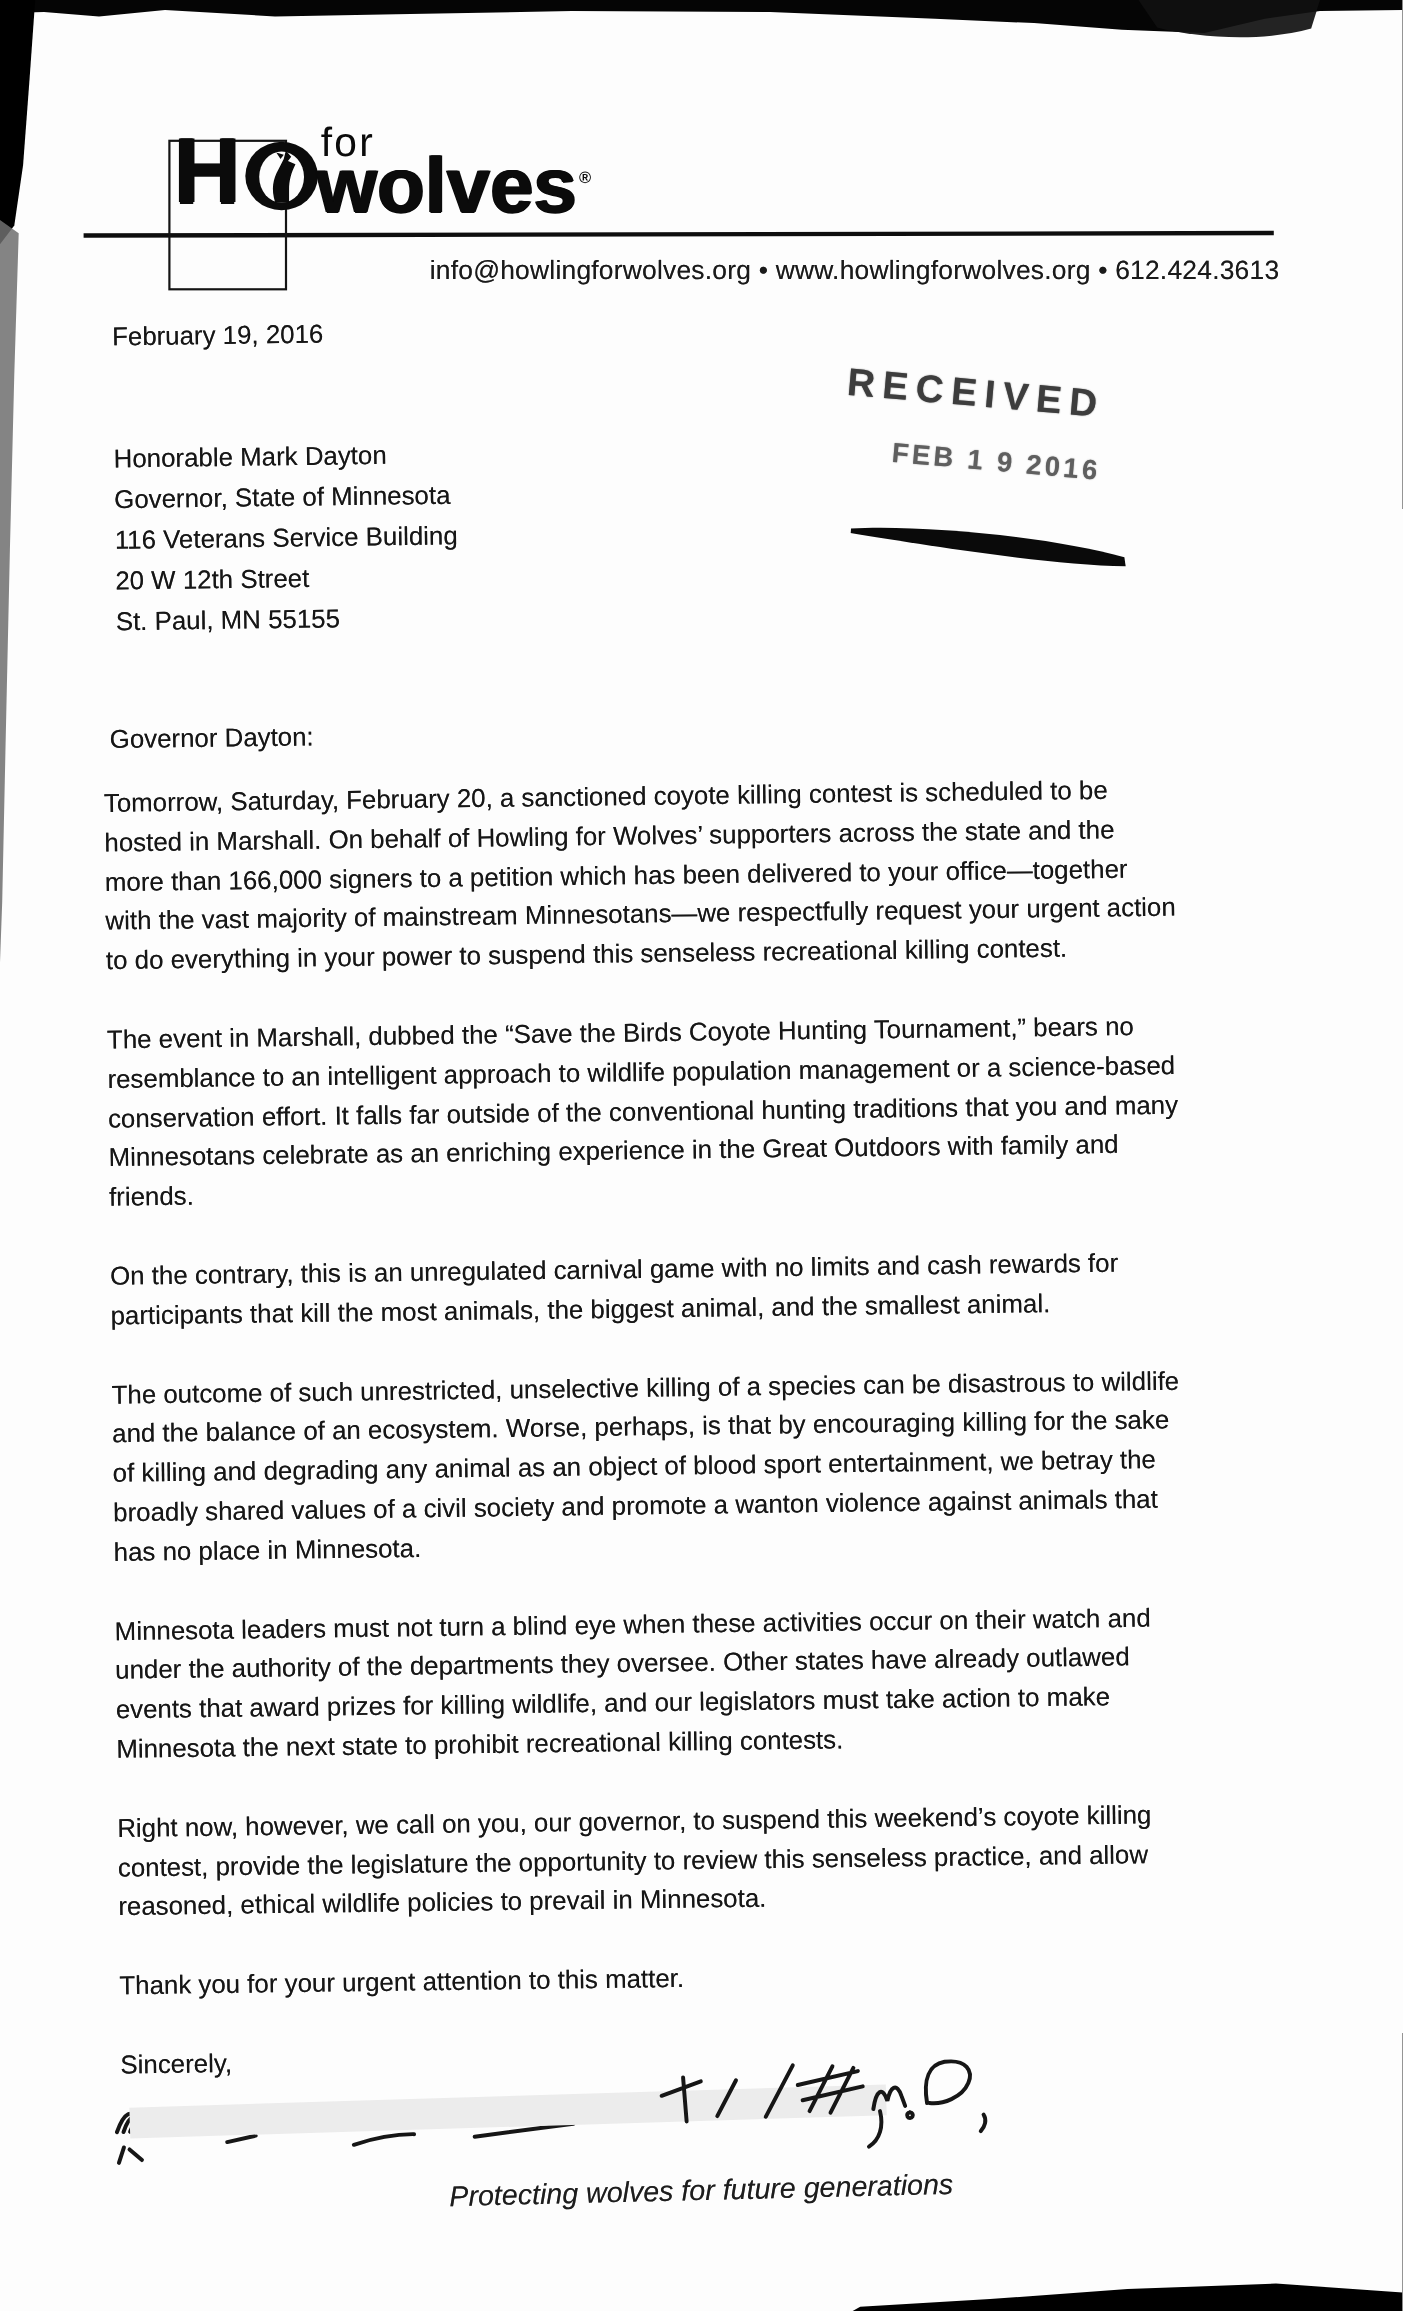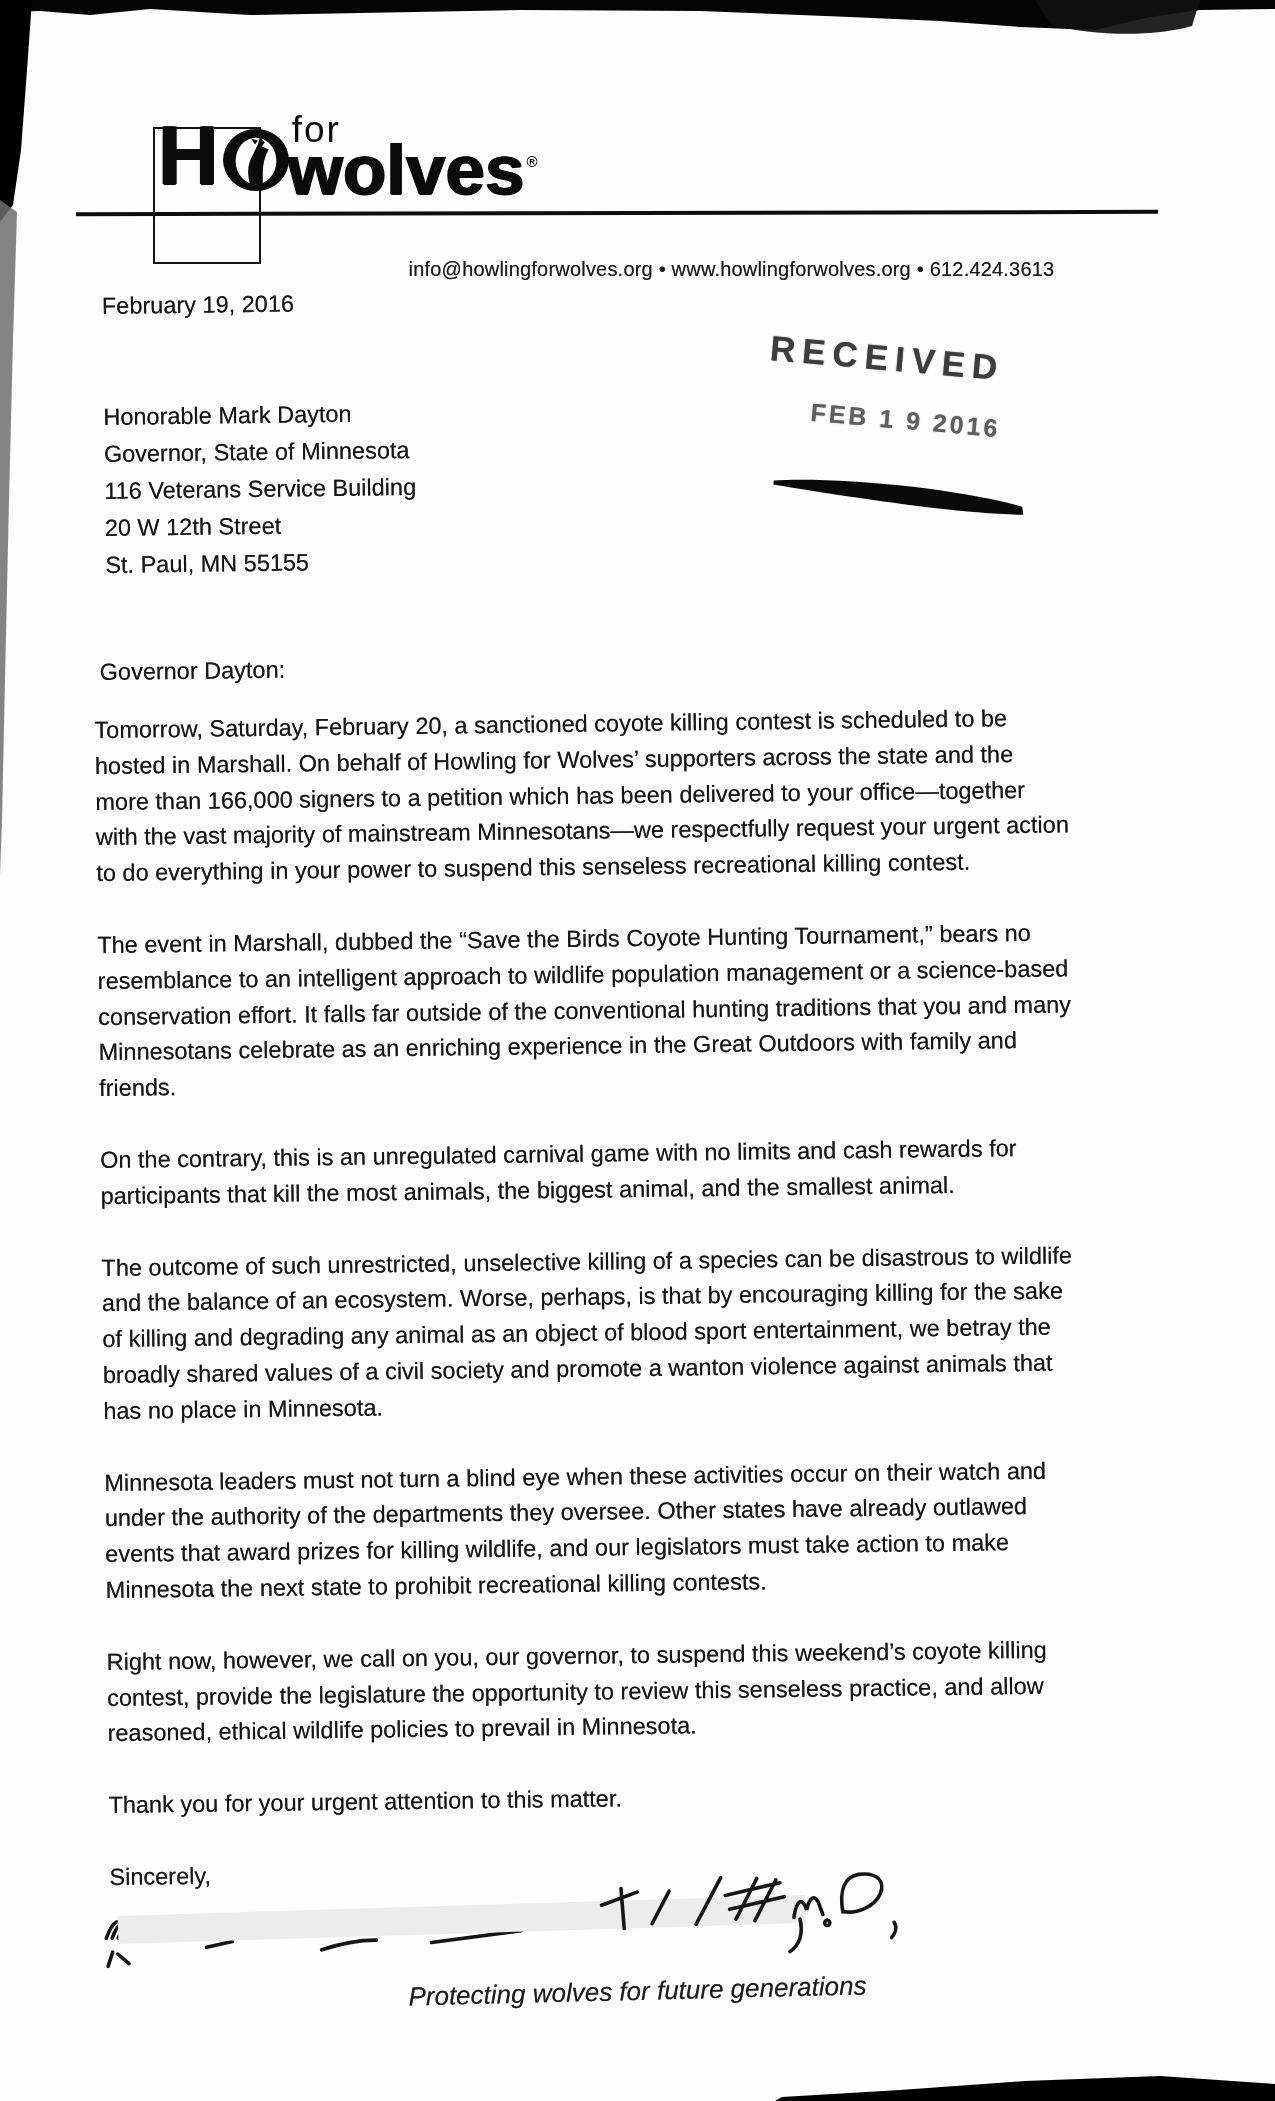--- a/index.html
+++ b/index.html
@@ -28,24 +28,23 @@
   .lg-wolves{
     font-size:71px; font-weight:700; line-height:.70; letter-spacing:0;
     text-shadow:1px 0 0 #0b0b0b,-1px 0 0 #0b0b0b,0 1px 0 #0b0b0b;
   }
   .lg-reg{font-size:15px; font-weight:700; margin:0 0 26px 2px; line-height:1;}
   .lh-rule{
     position:absolute; left:76px; top:211px; width:1082px; height:4px;
     background:#0e0e0e; z-index:0; transform:rotate(-0.12deg);
   }
   .contact{
-    position:absolute; top:233px; left:300px; width:863px; text-align:center;
-    font-size:20px; color:#1a1a1a; letter-spacing:.2px;
+    position:absolute; top:233px; left:300px; width:863px; text-align:right;
+    font-size:24px; color:#1a1a1a; letter-spacing:.2px;
     text-shadow:0 0 .5px rgba(20,20,20,.65);
-    margin-top:25px;
   }
   
   .tilt{position:absolute; inset:0; transform:rotate(-0.75deg); transform-origin:640px 1150px;}
   .scantext{text-shadow:0 0 .6px rgba(20,20,20,.7);}
   .date{position:absolute; top:286px; left:113px; font-size:23.5px;}
   .addr{
     position:absolute; top:392px; left:113px; font-size:23.5px; line-height:37px;
     white-space:pre-line;
   }
   .salutation{position:absolute; top:652px; left:106px; font-size:23.5px;}

